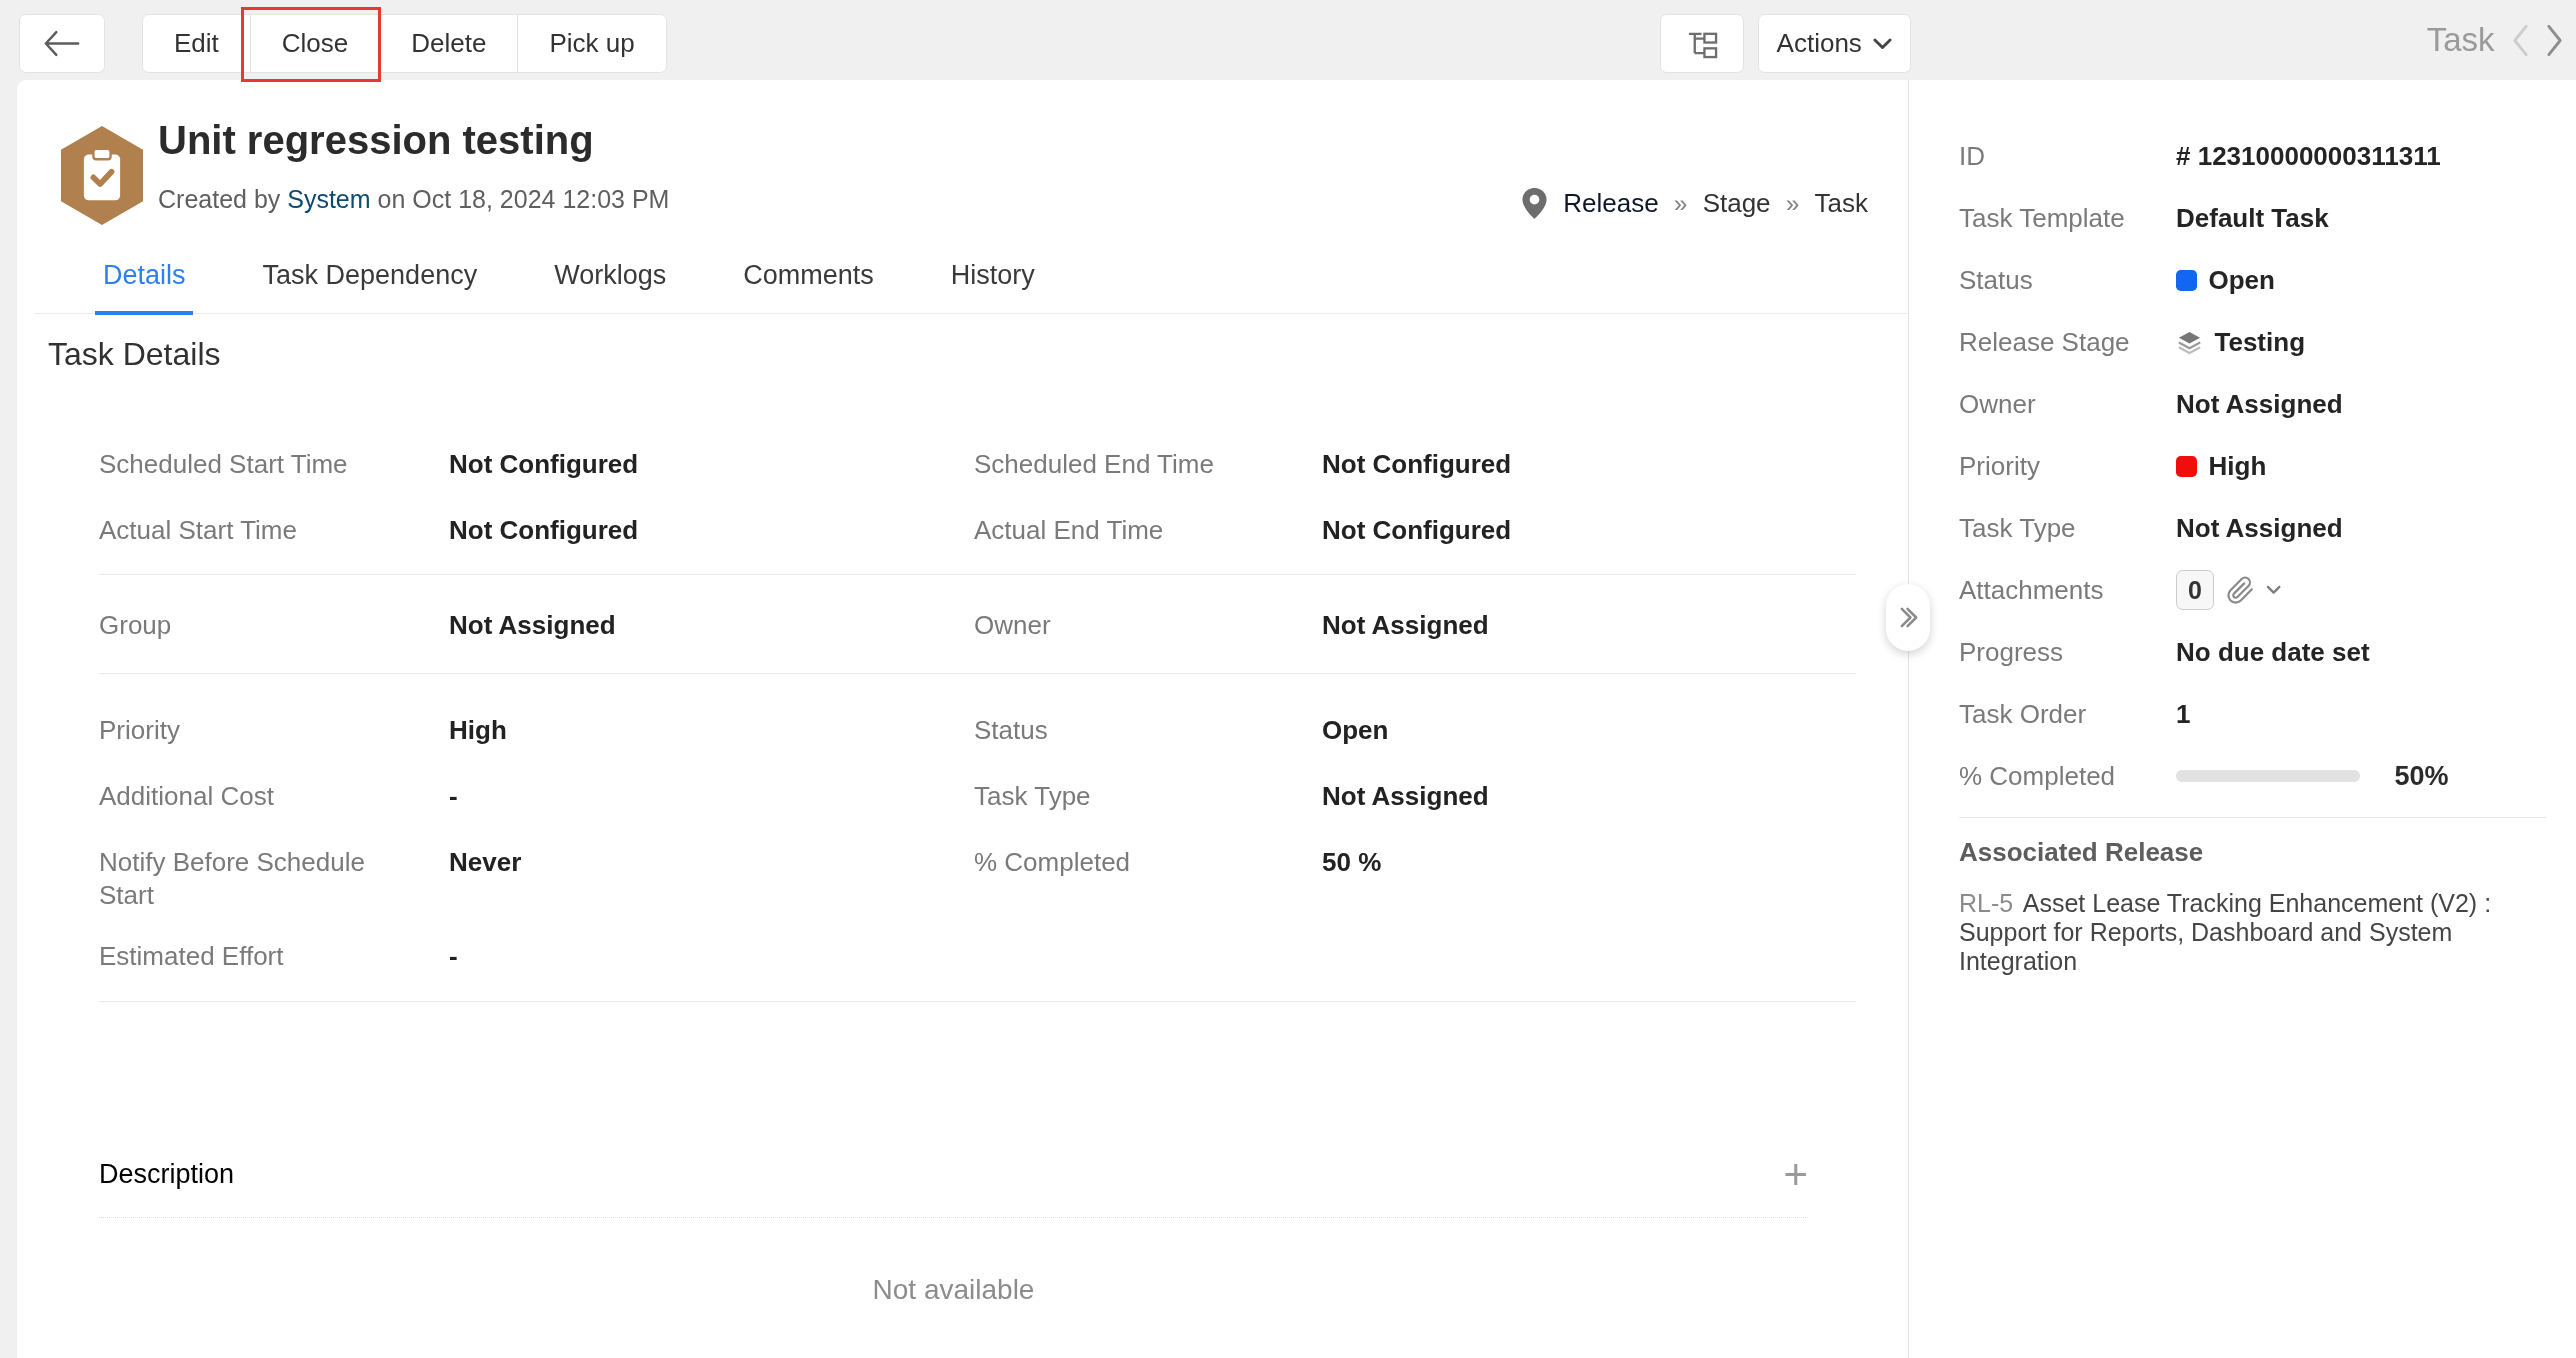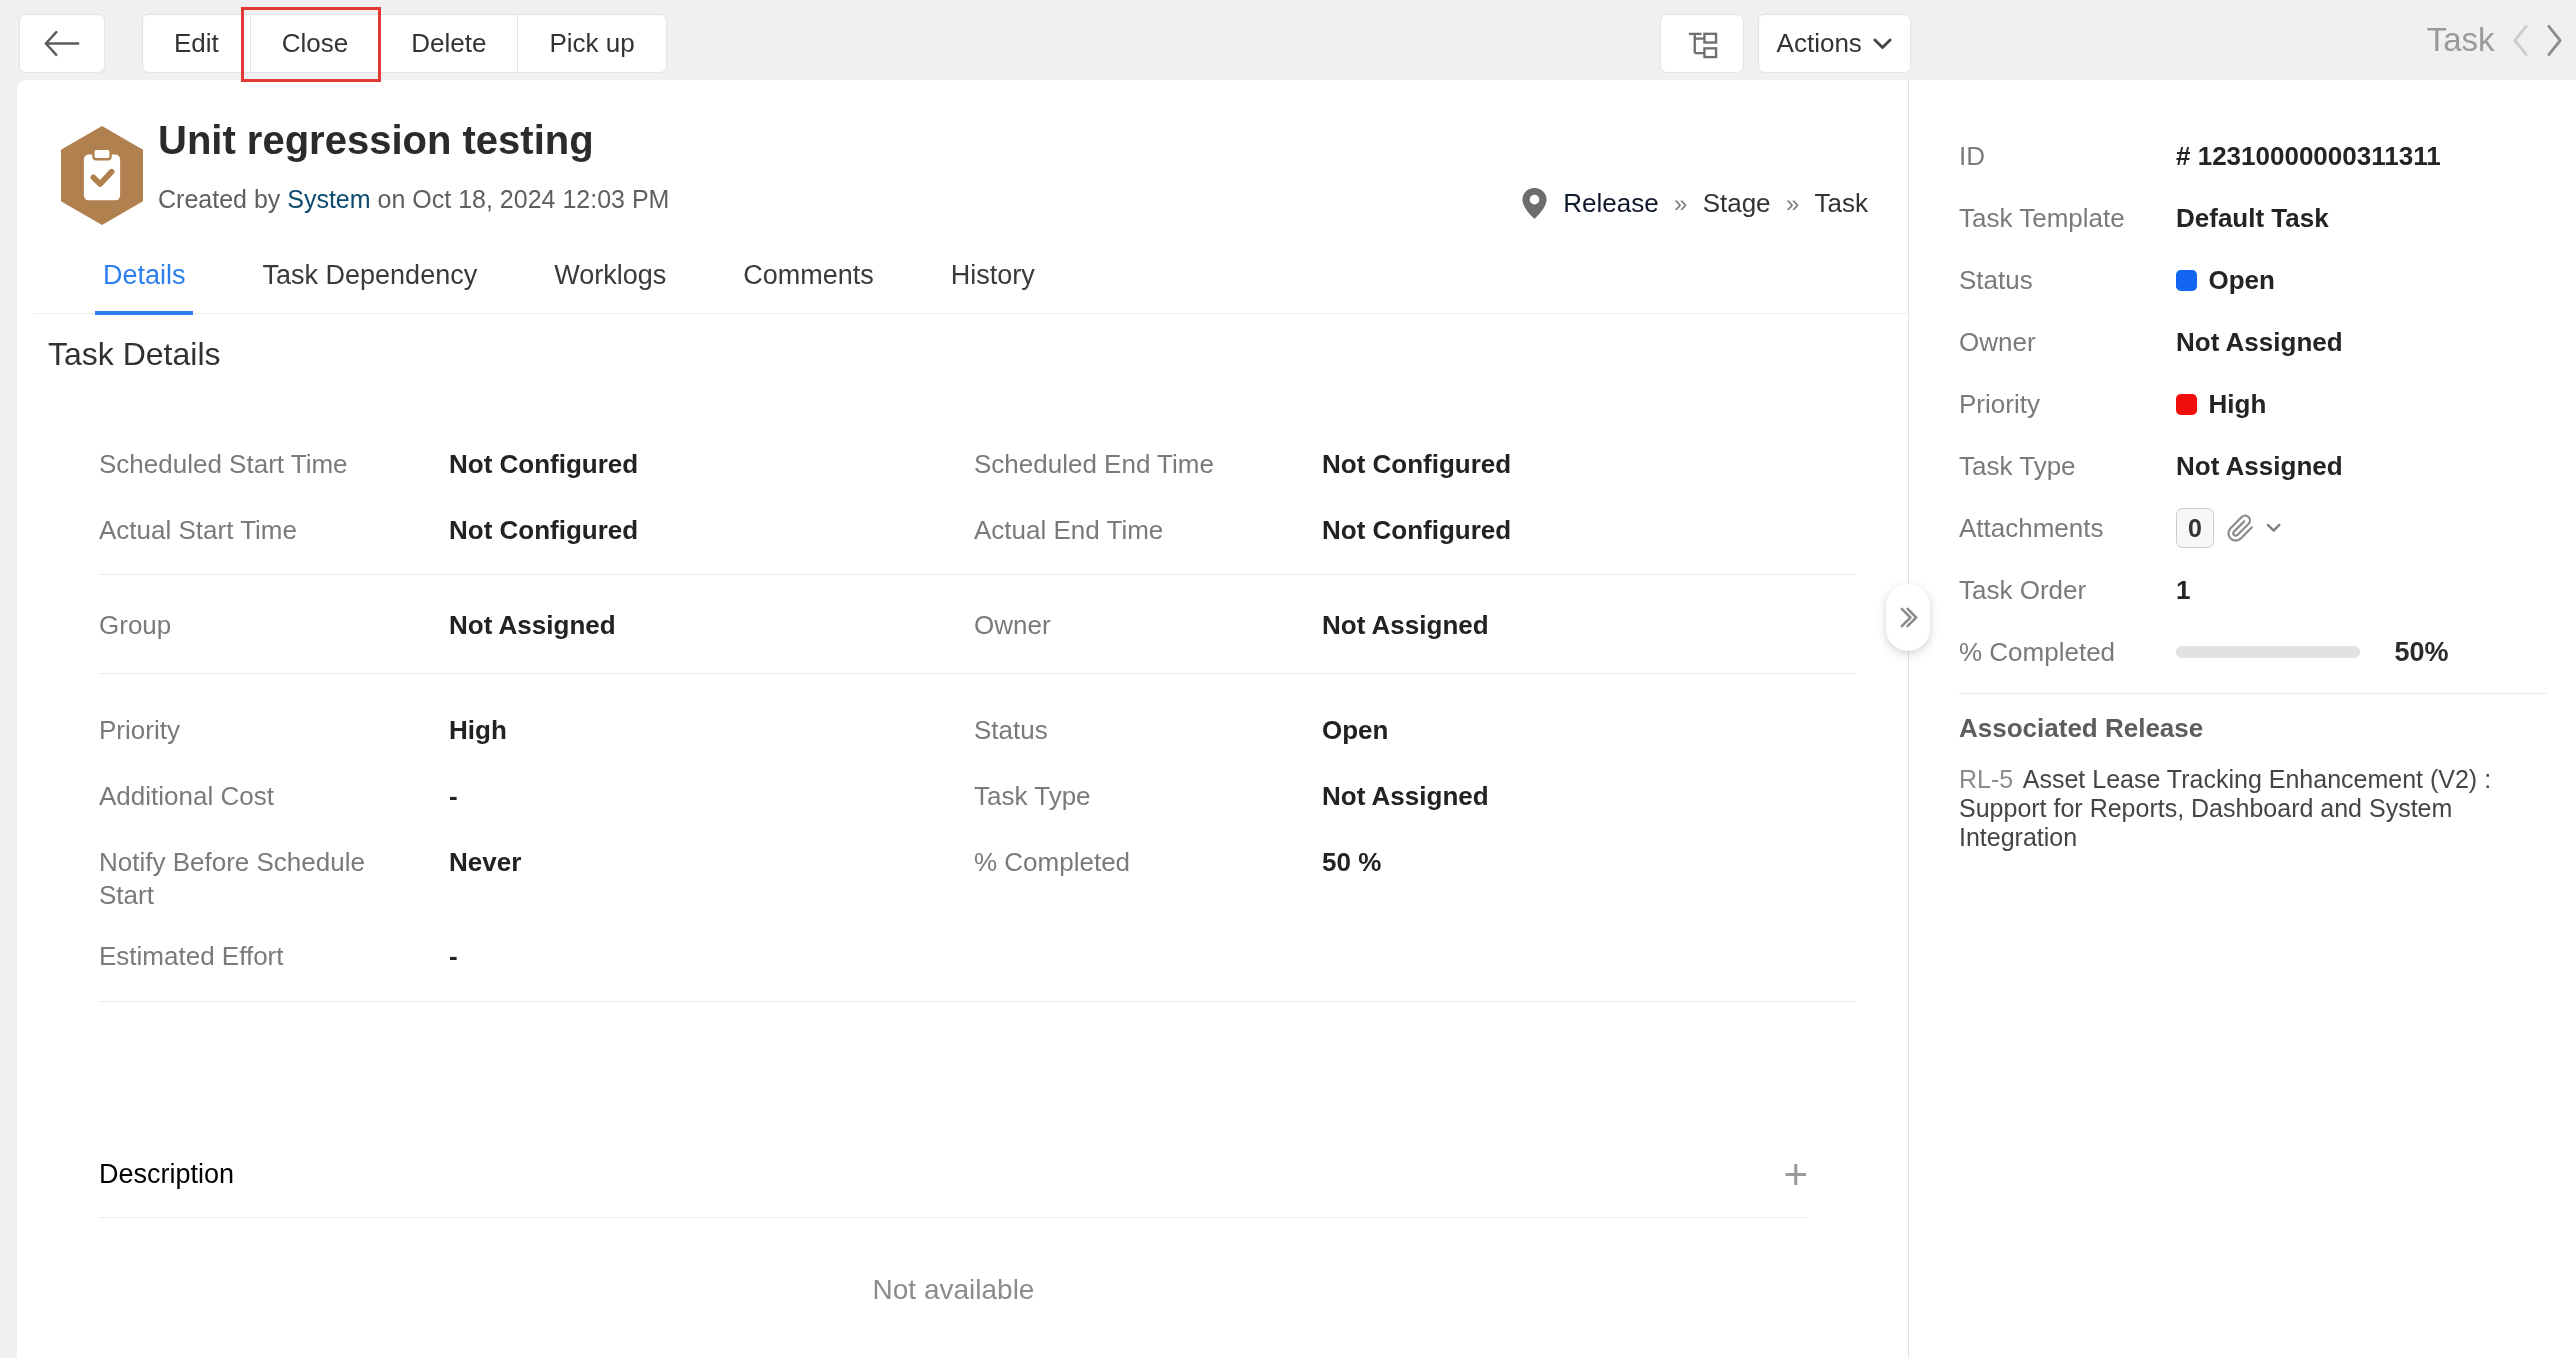--- a/index.html
+++ b/index.html
@@ -266,20 +266,33 @@
     </div>
 
     <div class="srow">
       <div class="slabel">Status</div>
       <div class="svalue">
         <span class="swatch" style="background: rgb(18, 102, 242);"></span>
         <span>Open</span>
       </div>
     </div>
 
+    <div class="srow">
+      <div class="slabel">Release Stage</div>
+      <div class="svalue">
+        <span>
+          <svg width="27" height="27" viewBox="0 0 28 28">
+              <polygon points="14,3 25,9 14,15 3,9" fill="#777"></polygon>
+              <path d="M3 14 L14 20 L25 14" stroke="#9a9a9a" stroke-width="2.4" fill="none" stroke-linejoin="round"></path>
+              <path d="M3 19 L14 25 L25 19" stroke="#bdbdbd" stroke-width="2.4" fill="none" stroke-linejoin="round"></path>
+            </svg>
+        </span>
+        <span>Testing</span>
+      </div>
+    </div>
 
     <div class="srow">
       <div class="slabel">Owner</div>
       <div class="svalue">Not Assigned</div>
     </div>
 
     <div class="srow">
       <div class="slabel">Priority</div>
       <div class="svalue">
         <span class="swatch" style="background: rgb(242, 13, 13);"></span>
@@ -302,20 +315,24 @@
             </svg>
         </span>
         <span>
           <svg width="15.3" height="10.5" viewBox="0 0 16 11">
               <path d="M2 2 L8 8 L14 2" stroke="#7d7d7d" stroke-width="2.4" fill="none" stroke-linecap="round" stroke-linejoin="round"></path>
             </svg>
         </span>
       </div>
     </div>
 
+    <div class="srow">
+      <div class="slabel">Progress</div>
+      <div class="svalue">No due date set</div>
+    </div>
 
     <div class="srow">
       <div class="slabel">Task Order</div>
       <div class="svalue">1</div>
     </div>
 
     <div class="srow">
       <div class="slabel">% Completed</div>
       <div class="svalue">
         <span class="progress-track">

